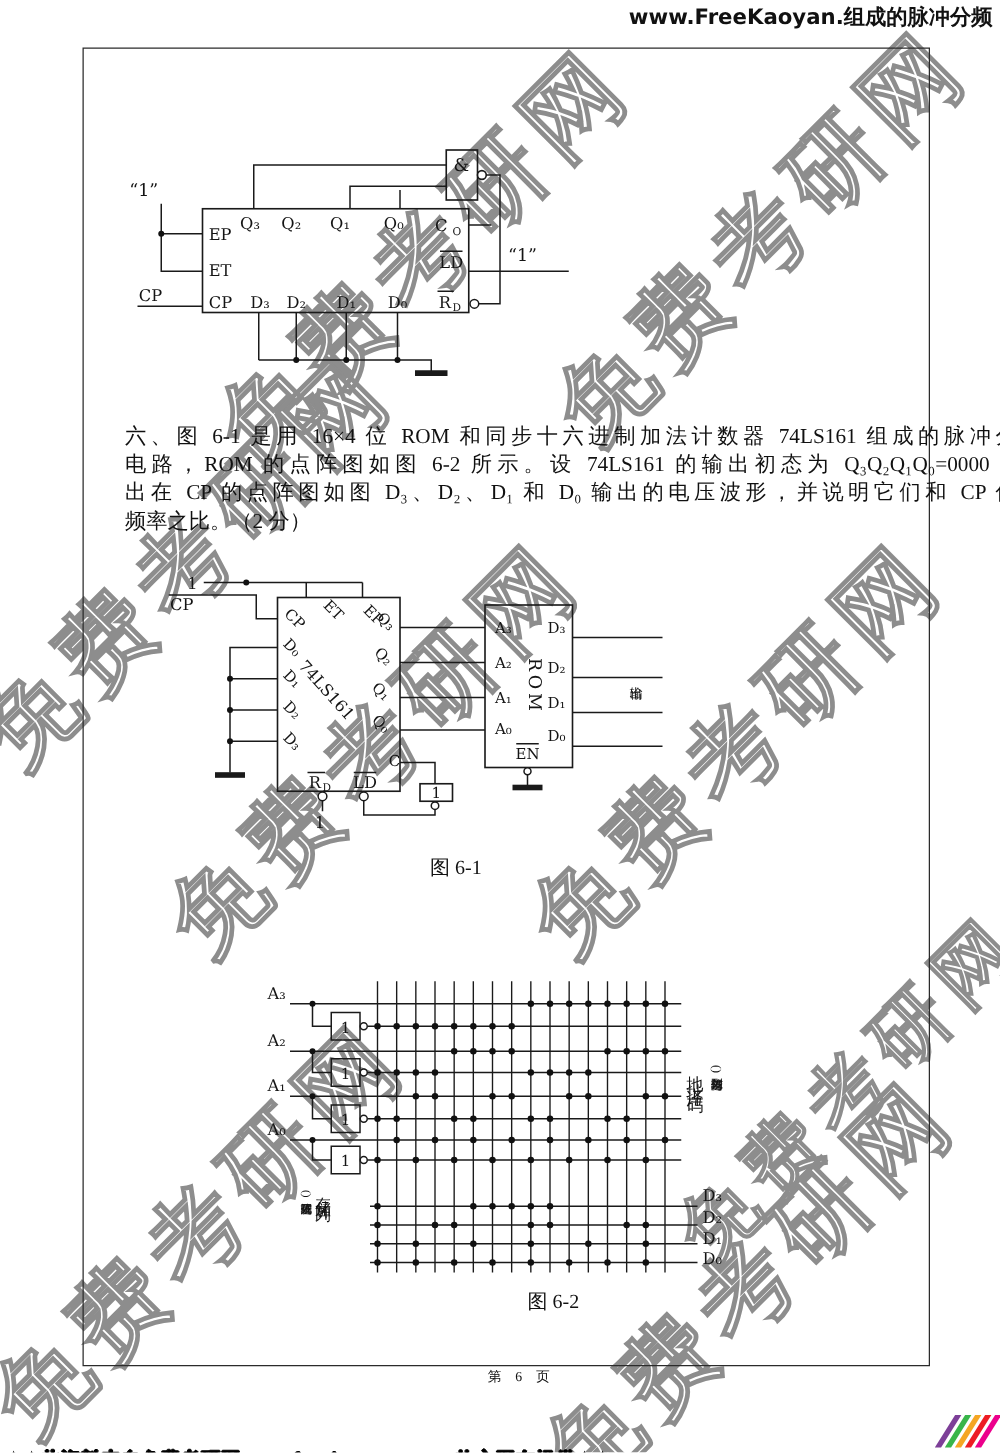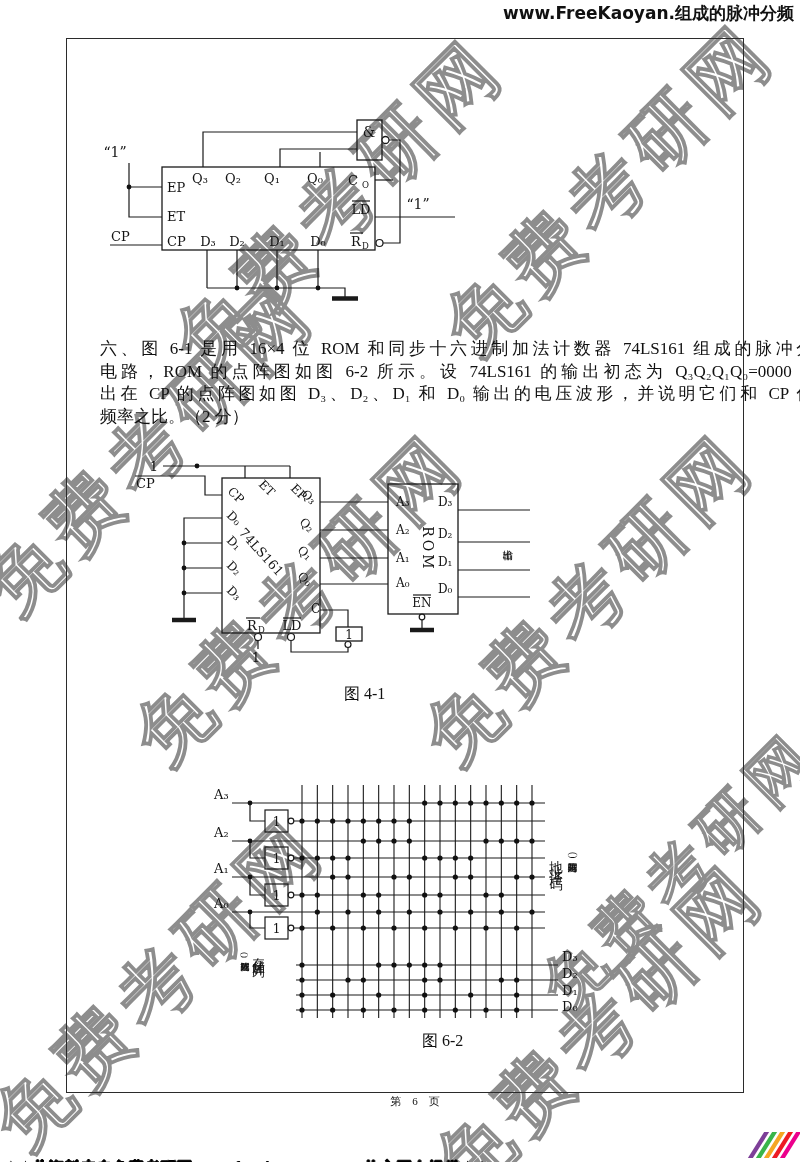--- a/index.html
+++ b/index.html
@@ -190,21 +190,21 @@
       <text x="266" y="112">A₁</text>
       <text x="266" y="137">A₀</text>
       <text x="308" y="56">D₃</text>
       <text x="308" y="88">D₂</text>
       <text x="308" y="116">D₁</text>
       <text x="308" y="143">D₀</text>
       <text x="292" y="157" text-anchor="middle">EN</text>
     </g>
   </svg>
   <div class="vnote" style="left:502px;top:541px;font-size:10.5px;">输出</div>
-  <div class="caption" style="left:344px;top:684px;">图 4-1</div>
+  <div class="caption" style="left:344px;top:684px;">图 6-1</div>
 
   <svg id="fig62" style="left:200px;top:770px;" width="400" height="300" viewBox="0 0 400 300">
     <g id="grid-layer" stroke="#1a1a1a" stroke-width="1.1" fill="none">
         <line x1="102" x2="102" y1="15" y2="248"></line>
         <line x1="117.333" x2="117.333" y1="15" y2="248"></line>
         <line x1="132.666" x2="132.666" y1="15" y2="248"></line>
         <line x1="147.999" x2="147.999" y1="15" y2="248"></line>
         <line x1="163.332" x2="163.332" y1="15" y2="248"></line>
         <line x1="178.66500000000002" x2="178.66500000000002" y1="15" y2="248"></line>
         <line x1="193.998" x2="193.998" y1="15" y2="248"></line>

